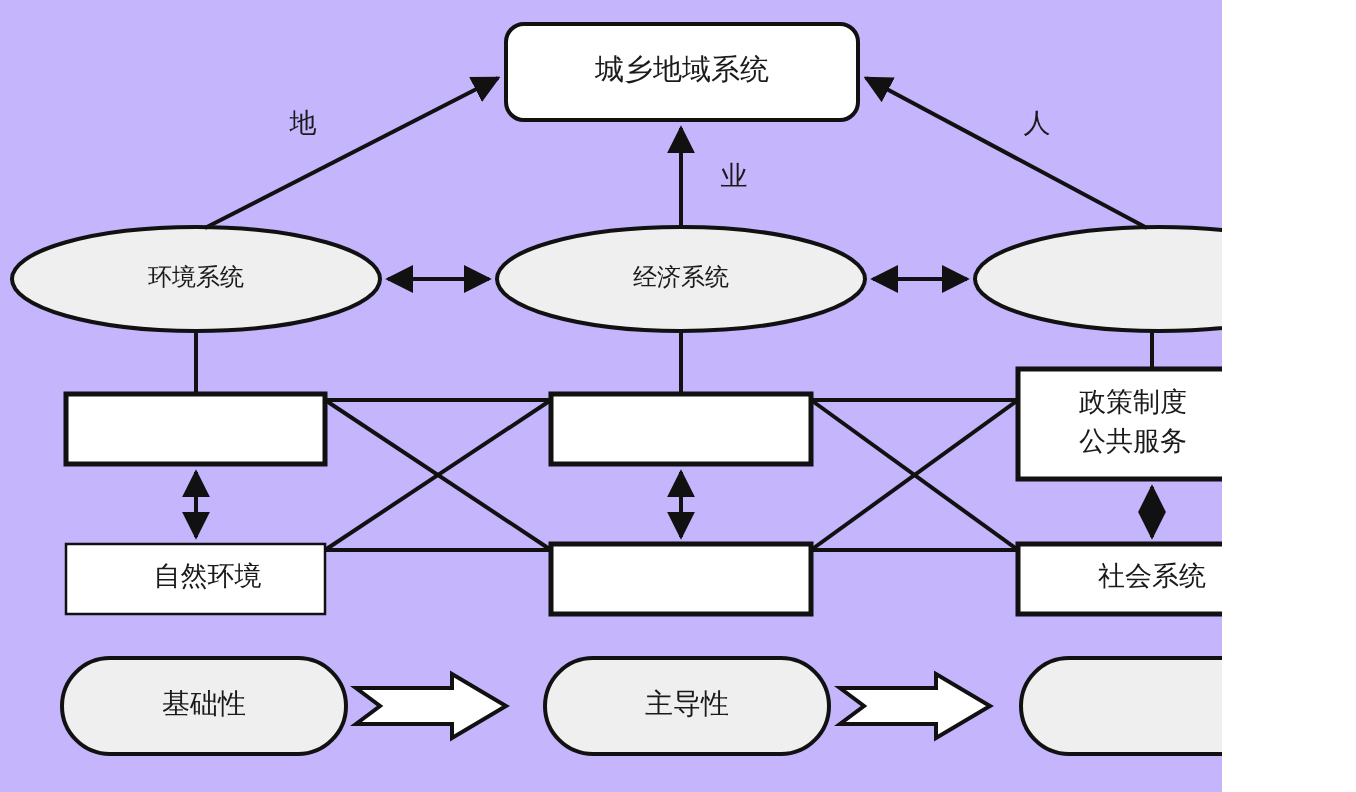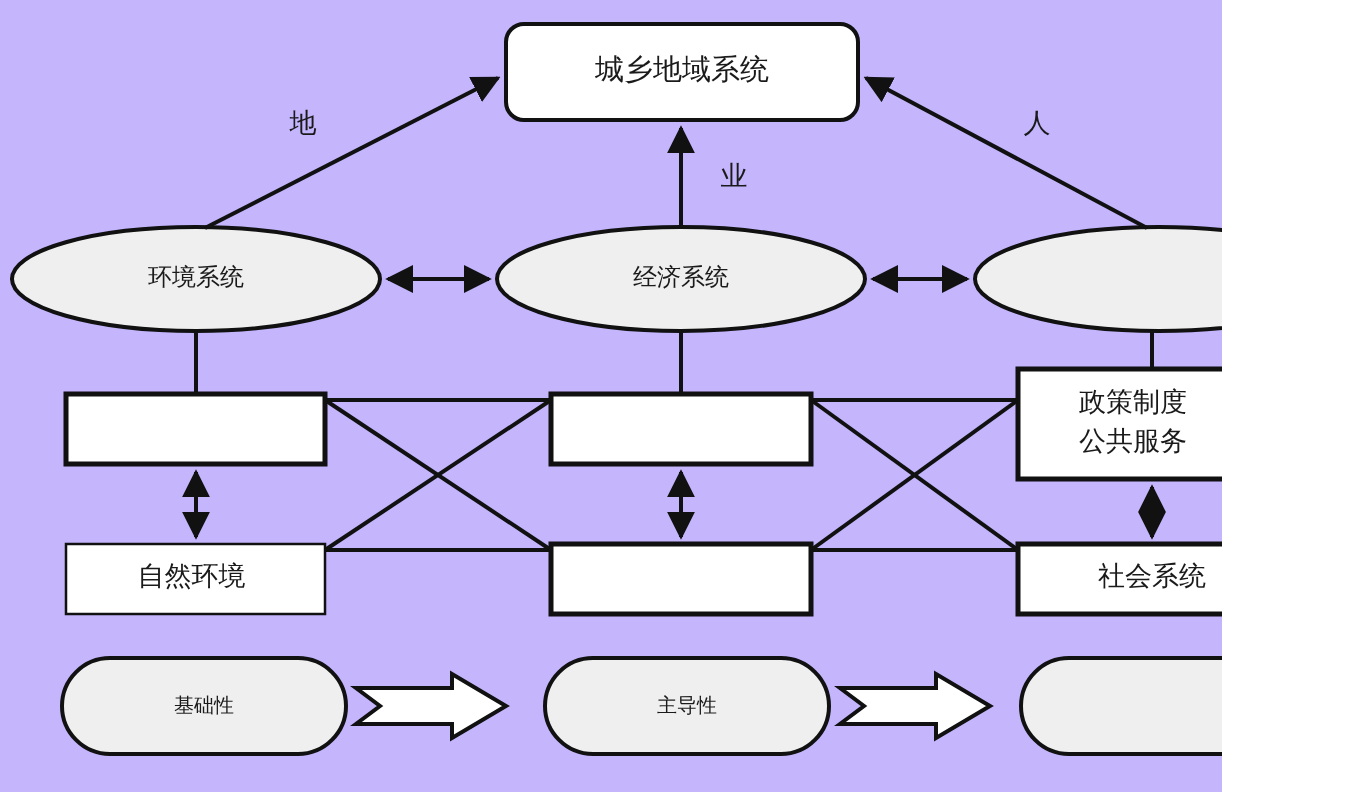--- a/index.html
+++ b/index.html
@@ -36,21 +36,21 @@
   .edge-label {
     position: absolute;
     color: #1a1a1a;
     font-size: 27px;
     text-align: center;
     pointer-events: none;
   }
   .fs-top   { font-size: 29px; }
   .fs-ell   { font-size: 24px; }
   .fs-box   { font-size: 27px; }
-  .fs-pill  { font-size: 20px; }
+  .fs-pill  { font-size: 28px; }
 </style>
 </head>
 <body>
 
 <div id="canvas">
 
   <svg id="svg-layer" viewBox="0 0 1356 792">
     <defs>
       <marker id="arrow-end" viewBox="0 0 10 10" refX="9" refY="5" markerWidth="7" markerHeight="7" orient="auto-start-reverse">
         <path d="M 0 0 L 10 5 L 0 10 z" fill="#111111"></path>
@@ -109,21 +109,21 @@
 
   <div class="node-label fs-top" style="left:506px; top:24px; width:352px; height:96px;">城乡地域系统</div>
 
   <div class="node-label fs-ell" style="left:12px; top:227px; width:368px; height:104px;">环境系统</div>
   <div class="node-label fs-ell" style="left:497px; top:227px; width:368px; height:104px;">经济系统</div>
 
   <div class="edge-label" style="left:275px; top:105px; width:56px;">地</div>
   <div class="edge-label" style="left:706px; top:158px; width:56px;">业</div>
   <div class="edge-label" style="left:1009px; top:105px; width:56px;">人</div>
 
-  <div class="node-label fs-box" style="left:62px; top:544px; width:259px; height:70px;">自然环境</div>
+  <div class="node-label fs-box" style="left:78px; top:544px; width:259px; height:70px;">自然环境</div>
 
 
   <div class="node-label fs-box" style="left:999px; top:369px; width:268px; height:110px;">政策制度
 公共服务</div>
   <div class="node-label fs-box" style="left:1018px; top:544px; width:268px; height:70px;">社会系统</div>
 
   <div class="node-label fs-pill" style="left:62px; top:658px; width:284px; height:96px;">基础性</div>
   <div class="node-label fs-pill" style="left:545px; top:658px; width:284px; height:96px;">主导性</div>
 
 </div>

